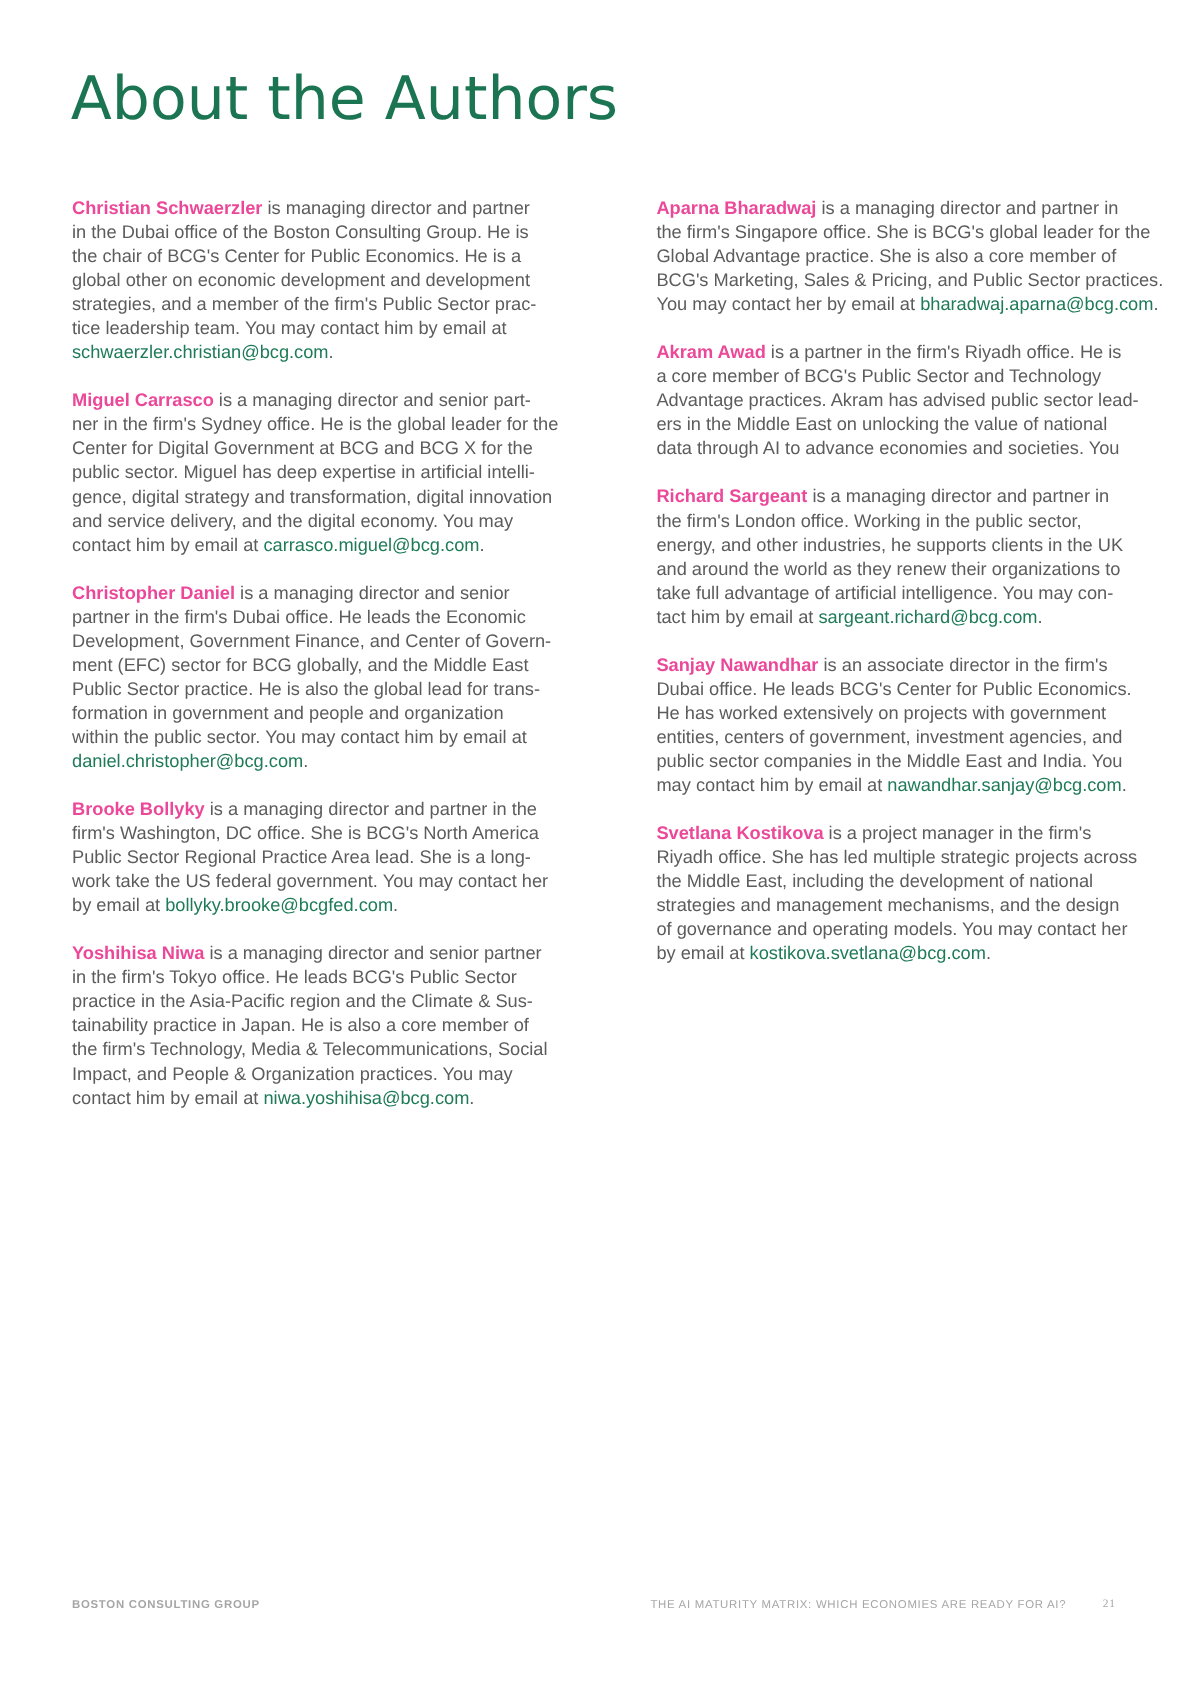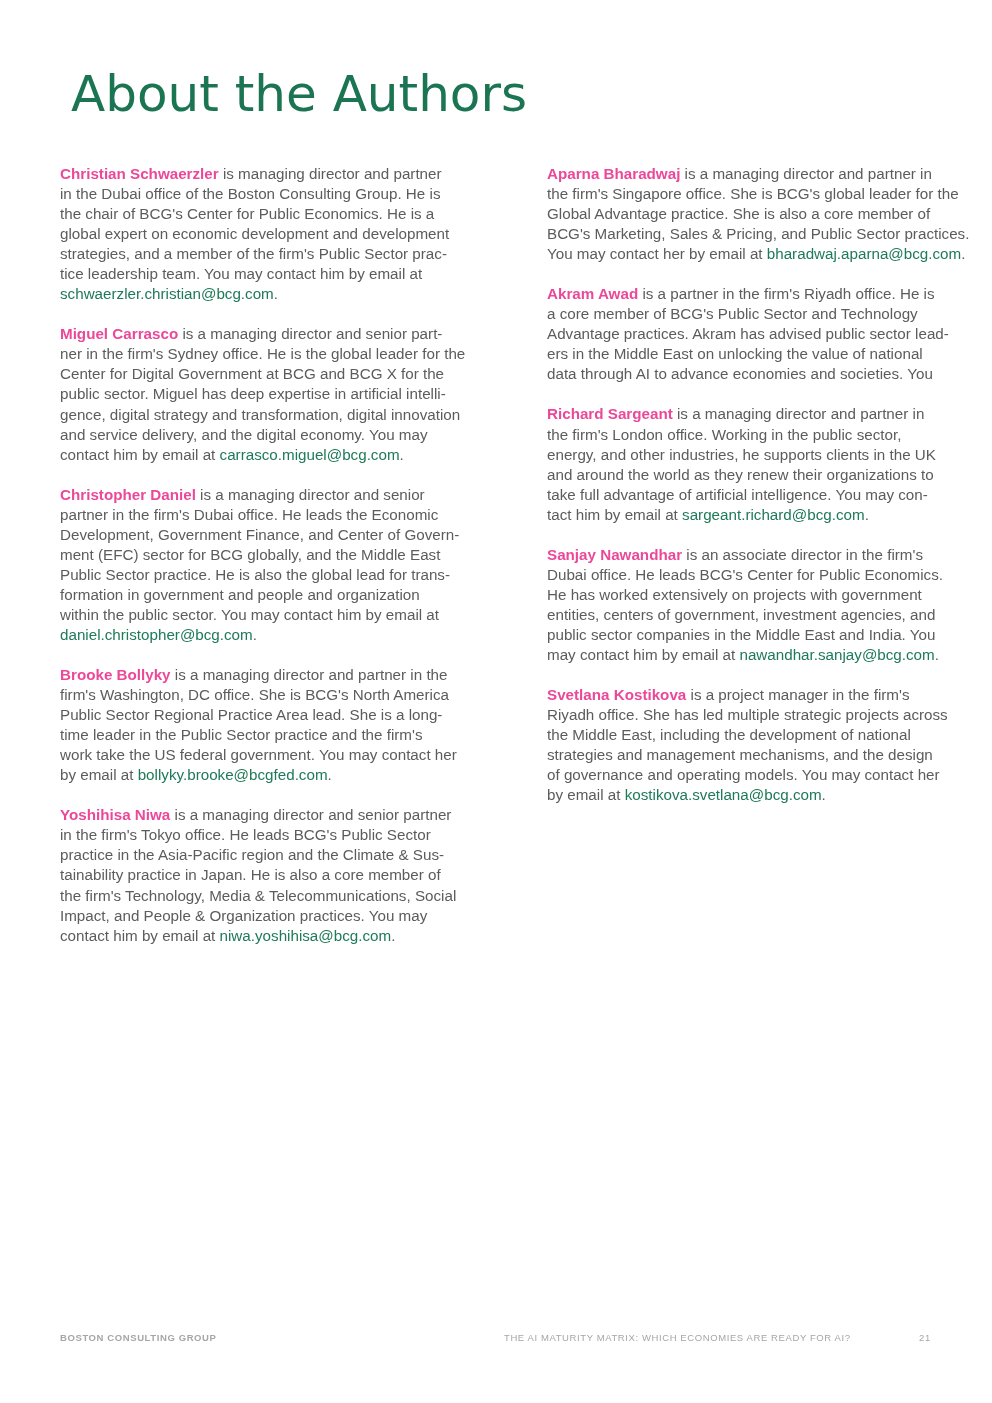--- a/index.html
+++ b/index.html
@@ -1,52 +1,52 @@
 <!DOCTYPE html>
 <html><head>
 <meta charset="utf-8">
 <style>
   html, body { margin: 0; padding: 0; background: #ffffff; }
   body { width: 992px; height: 1403px; position: relative; overflow: hidden; }
   .page-title {
-    position: absolute; left: 59px; top: 52px; margin: 12px;
+    position: absolute; left: 59px; top: 52px; margin: 0;
     font-family: "DejaVu Sans", sans-serif; font-weight: normal;
     font-size: 50px; line-height: 60px; color: #1c7552; letter-spacing: 0px;
   }
   .column { position: absolute; top: 164px; width: 430px; }
   .col-left { left: 60px; }
   .col-right { left: 511px; margin-left: 36px; }
   .bio { margin: 0 0 20px 0; }
   .line {
     display: block; white-space: nowrap;
     font-family: "Liberation Sans", sans-serif; font-size: 15.2px;
     line-height: 20.05px; color: #5c5c5c;
   }
   .name { font-weight: bold; color: #ec4899; }
   .email { color: #1e7a58; }
   .footer {
     position: absolute; top: 1332px;
     font-family: "Liberation Sans", sans-serif; font-size: 9.5px;
     letter-spacing: 0.6px; color: #a6a6a6; text-transform: uppercase;
   }
   .footer-left { left: 60px; font-weight: bold; }
-  .footer-title { left: 504px; }
-  .footer-page { left: 919px; }
+  .footer-title { left: 542px; }
+  .footer-page { left: 919px; font-family: Liberation Serif, serif; }
 </style>
 </head>
 <body>
 
 <h1 class="page-title">About the Authors</h1>
 
 <div class="column col-left">
     <div class="bio">
       <span class="line"><span class="name">Christian Schwaerzler</span><span> is managing director and partner</span></span>
       <span class="line"><span>in the Dubai office of the Boston Consulting Group. He is</span></span>
       <span class="line"><span>the chair of BCG's Center for Public Economics. He is a</span></span>
-      <span class="line"><span>global expert on economic development and development</span></span>
+      <span class="line"><span>global other on economic development and development</span></span>
       <span class="line"><span>strategies, and a member of the firm's Public Sector prac-</span></span>
       <span class="line"><span>tice leadership team. You may contact him by email at</span></span>
       <span class="line"><span></span><span class="email">schwaerzler.christian@bcg.com</span><span>.</span></span>
     </div>
     <div class="bio">
       <span class="line"><span class="name">Miguel Carrasco</span><span> is a managing director and senior part-</span></span>
       <span class="line"><span>ner in the firm's Sydney office. He is the global leader for the</span></span>
       <span class="line"><span>Center for Digital Government at BCG and BCG X for the</span></span>
       <span class="line"><span>public sector. Miguel has deep expertise in artificial intelli-</span></span>
       <span class="line"><span>gence, digital strategy and transformation, digital innovation</span></span>
@@ -60,21 +60,20 @@
       <span class="line"><span>ment (EFC) sector for BCG globally, and the Middle East</span></span>
       <span class="line"><span>Public Sector practice. He is also the global lead for trans-</span></span>
       <span class="line"><span>formation in government and people and organization</span></span>
       <span class="line"><span>within the public sector. You may contact him by email at</span></span>
       <span class="line"><span></span><span class="email">daniel.christopher@bcg.com</span><span>.</span></span>
     </div>
     <div class="bio">
       <span class="line"><span class="name">Brooke Bollyky</span><span> is a managing director and partner in the</span></span>
       <span class="line"><span>firm's Washington, DC office. She is BCG's North America</span></span>
       <span class="line"><span>Public Sector Regional Practice Area lead. She is a long-</span></span>
-      <span class="line"><span>time leader in the Public Sector practice and the firm's</span></span>
       <span class="line"><span>work take the US federal government. You may contact her</span></span>
       <span class="line"><span>by email at </span><span class="email">bollyky.brooke@bcgfed.com</span><span>.</span></span>
     </div>
     <div class="bio">
       <span class="line"><span class="name">Yoshihisa Niwa</span><span> is a managing director and senior partner</span></span>
       <span class="line"><span>in the firm's Tokyo office. He leads BCG's Public Sector</span></span>
       <span class="line"><span>practice in the Asia-Pacific region and the Climate &amp; Sus-</span></span>
       <span class="line"><span>tainability practice in Japan. He is also a core member of</span></span>
       <span class="line"><span>the firm's Technology, Media &amp; Telecommunications, Social</span></span>
       <span class="line"><span>Impact, and People &amp; Organization practices. You may</span></span>

